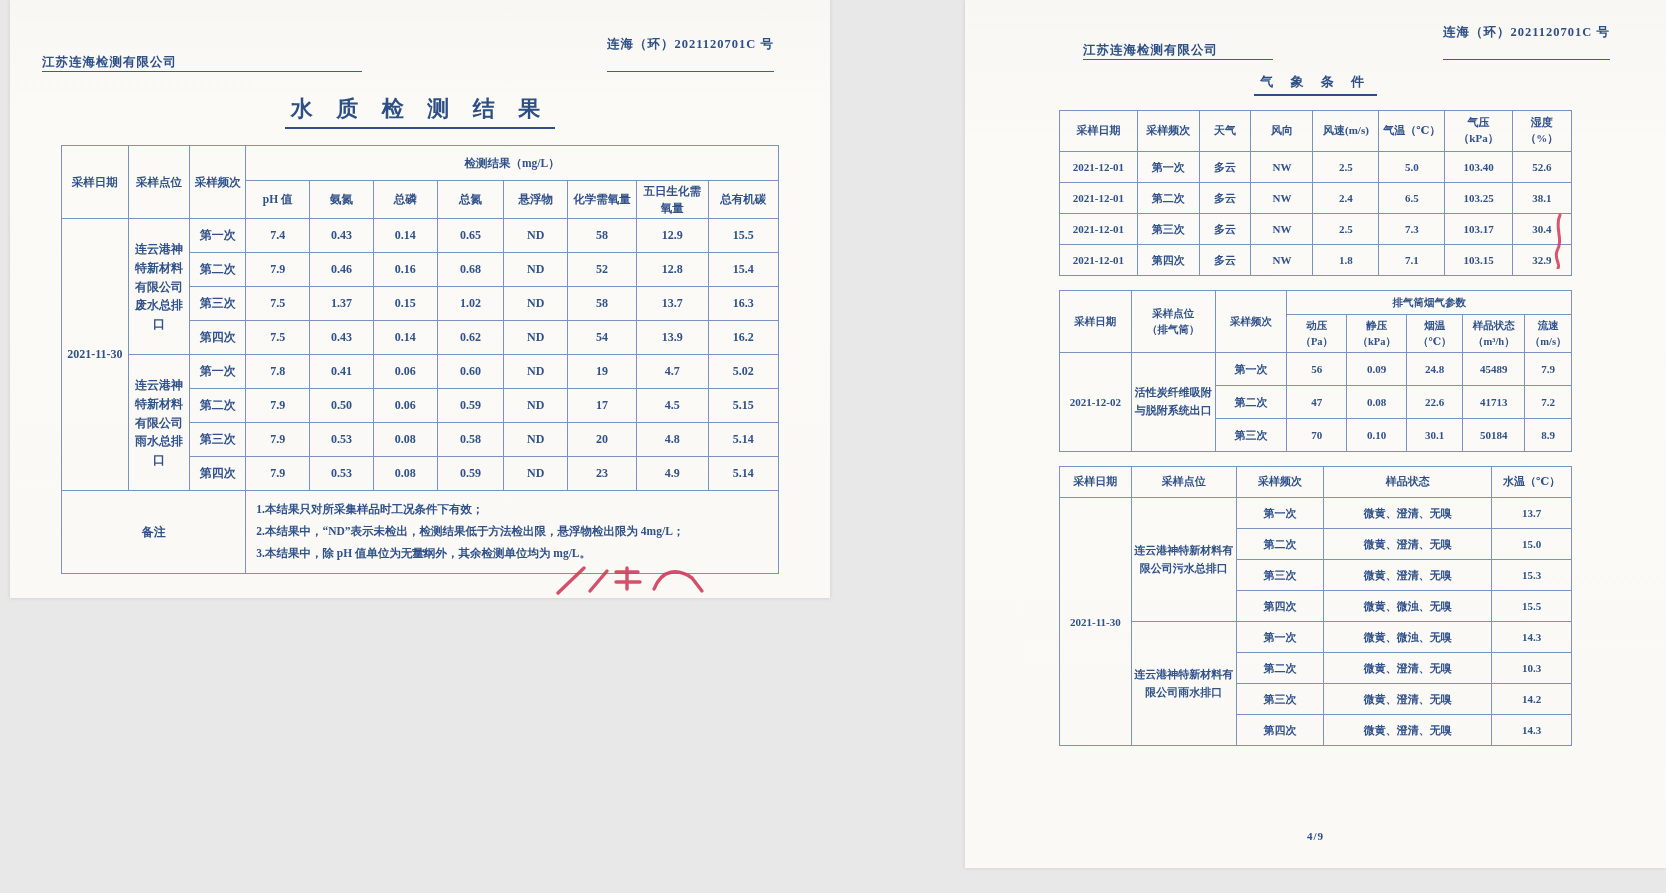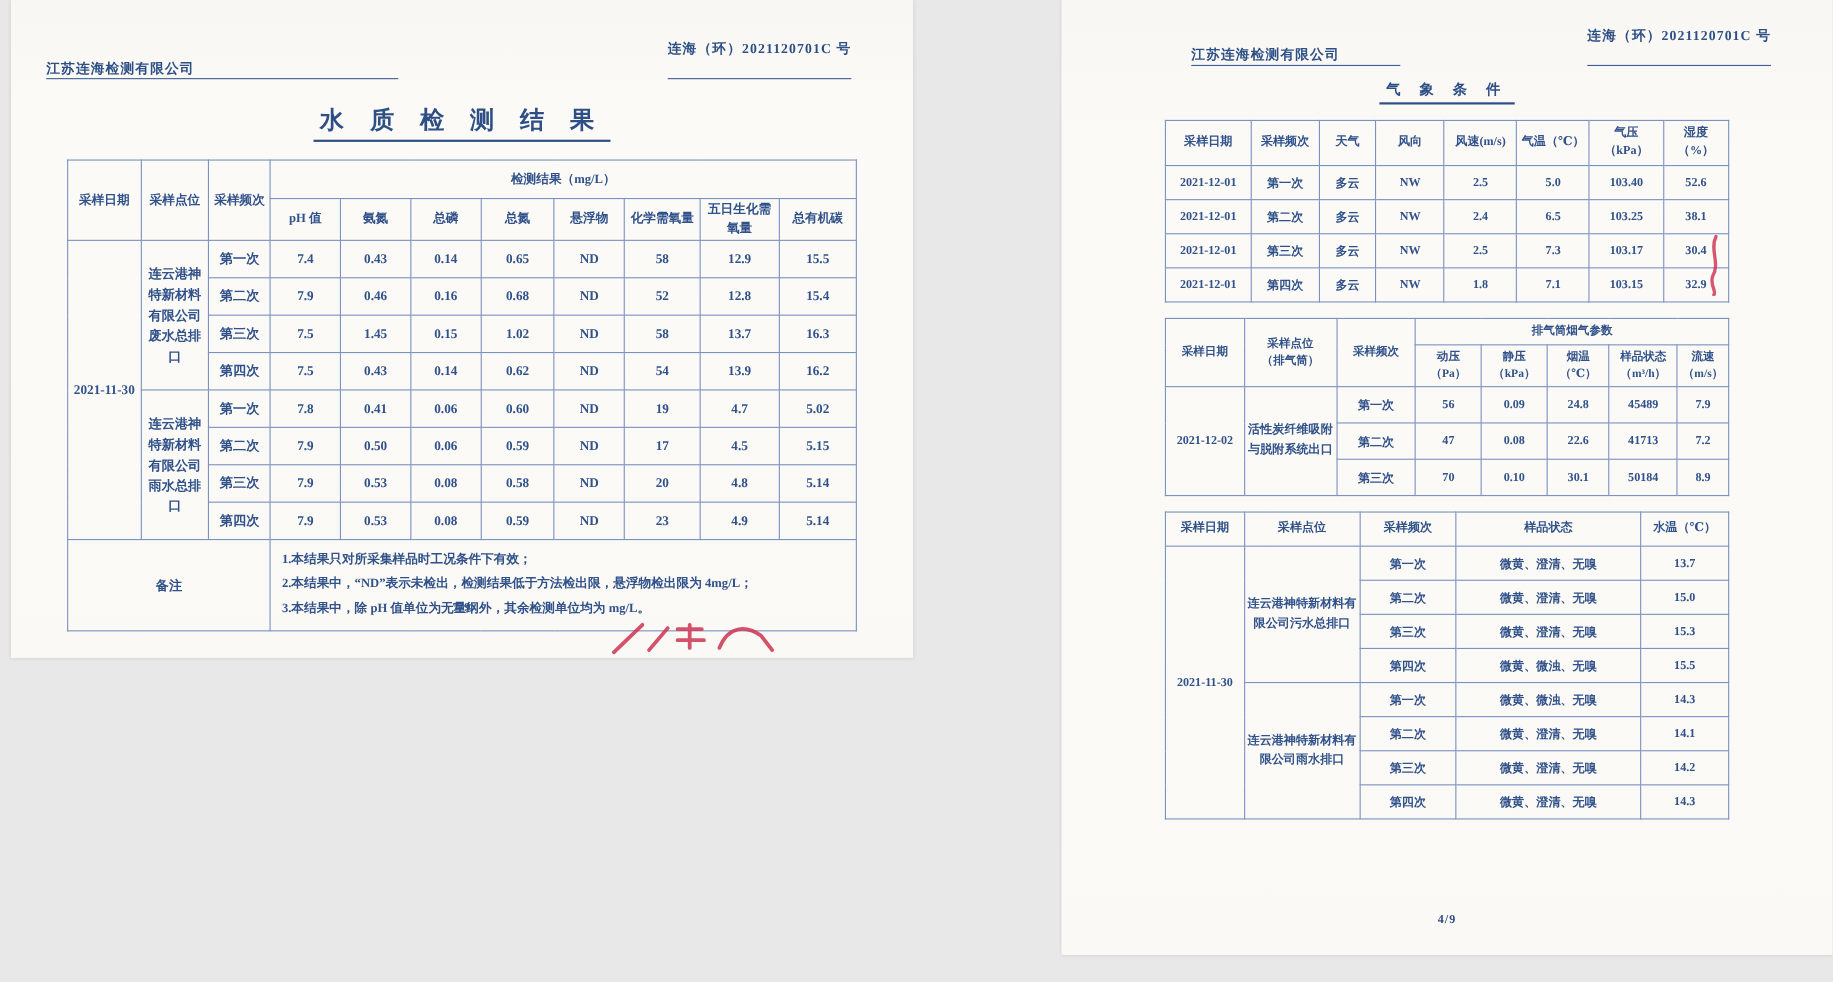--- a/index.html
+++ b/index.html
@@ -162,21 +162,21 @@
         <td>0.16</td>
         <td>0.68</td>
         <td>ND</td>
         <td>52</td>
         <td>12.8</td>
         <td>15.4</td>
       </tr>
       <tr>
         <td>第三次</td>
         <td>7.5</td>
-        <td>1.45</td>
+        <td>1.37</td>
         <td>0.15</td>
         <td>1.02</td>
         <td>ND</td>
         <td>58</td>
         <td>13.7</td>
         <td>16.3</td>
       </tr>
       <tr>
         <td>第四次</td>
         <td>7.5</td>
@@ -440,21 +440,21 @@
       </tr>
       <tr>
         <td rowspan="4" class="pt">连云港神特新材料有限公司雨水排口</td>
         <td>第一次</td>
         <td>微黄、微浊、无嗅</td>
         <td>14.3</td>
       </tr>
       <tr>
         <td>第二次</td>
         <td>微黄、澄清、无嗅</td>
-        <td>14.1</td>
+        <td>10.3</td>
       </tr>
       <tr>
         <td>第三次</td>
         <td>微黄、澄清、无嗅</td>
         <td>14.2</td>
       </tr>
       <tr>
         <td>第四次</td>
         <td>微黄、澄清、无嗅</td>
         <td>14.3</td>

